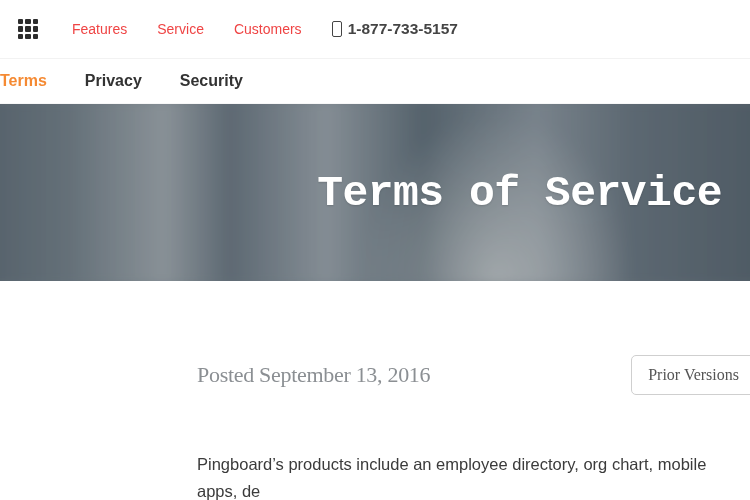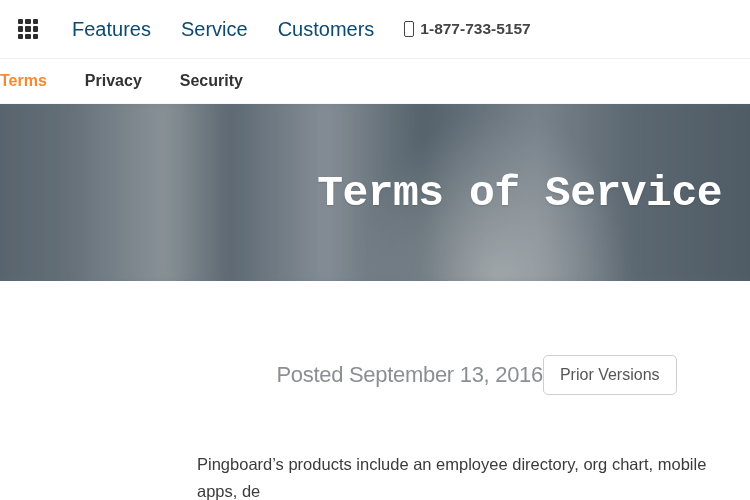--- a/index.html
+++ b/index.html
@@ -42,23 +42,23 @@
     letter-spacing: 1px;
     font-size: 16px;
   }
   .nav-links {
     display: flex;
     align-items: center;
     gap: 30px;
     margin-left: 34px;
   }
   .nav-links a {
-    color: #0c4a6e;
+    color: #ef4444;
     text-decoration: none;
-    font-size: 20px;
+    font-size: 14px;
     font-weight: 500;
   }
   .phone {
     display: flex;
     align-items: center;
     gap: 6px;
     color: #444;
     font-size: 15.5px;
     font-weight: 700;
     margin-left: 30px;
@@ -132,21 +132,22 @@
     z-index: 2;
     text-shadow: 0 1px 2px rgba(0,0,0,0.15);
     font-family: Liberation Mono, monospace;
   }
   .content {
     padding: 74px 0 0 197px;
   }
   .meta-row {
     display: flex;
     align-items: center;
-    justify-content: center;
+    justify-content: space-between;
+    font-family: Liberation Serif, serif;
   }
   .posted {
     color: #8b8f93;
     font-size: 22px;
     font-weight: 400;
     letter-spacing: -0.3px;
   }
   .prior-btn {
     border: 1px solid #cfcfcf;
     background: #fff;

